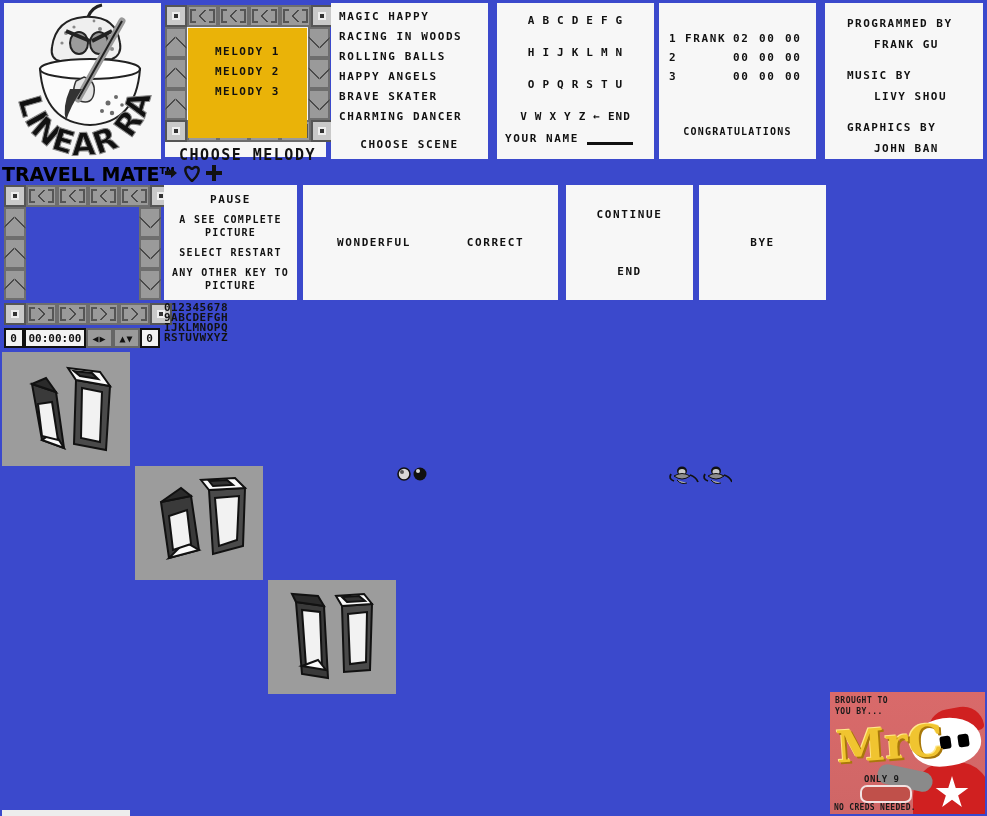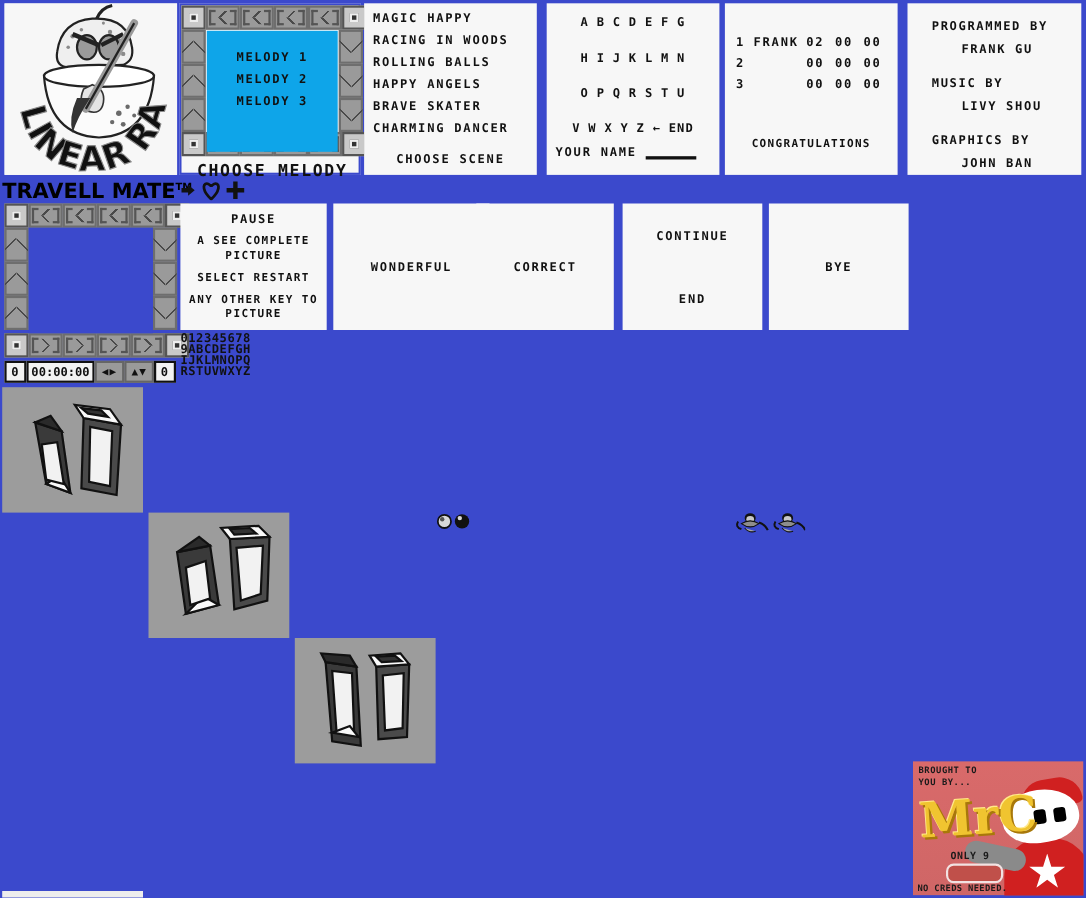--- a/index.html
+++ b/index.html
@@ -47,21 +47,21 @@
   }
   .chev.dn{transform:rotate(180deg);}
   .chev.lt{transform:rotate(90deg);}
   .chev.rt{transform:rotate(270deg);}
   .brk{position:absolute;top:2px;bottom:2px;width:4px;border:2px solid #555;}
   .brk.l{left:1px;border-right:none;}
   .brk.r{right:1px;border-left:none;}
 
   
   #melody-panel{left:163px;top:3px;width:165px;height:156px;background:#f7f7f7;border:2px solid #3b49cc;}
-  #melody-inner{position:absolute;left:23px;top:23px;width:119px;height:110px;background:#0ea5e9;}
+  #melody-inner{position:absolute;left:23px;top:23px;width:119px;height:110px;background:#eab308;}
   .melody-item{
     font-size:11px;font-weight:bold;letter-spacing:1.5px;color:#111;
     text-align:center;line-height:20px;
   }
   #melody-caption{position:absolute;left:0;top:141px;width:165px;text-align:center;
     font-size:15px;font-weight:bold;letter-spacing:1.5px;}
 
   
   #scene-panel{left:331px;top:3px;width:157px;height:156px;}
   .scene-item{font-size:11px;font-weight:bold;letter-spacing:1.6px;line-height:20px;

